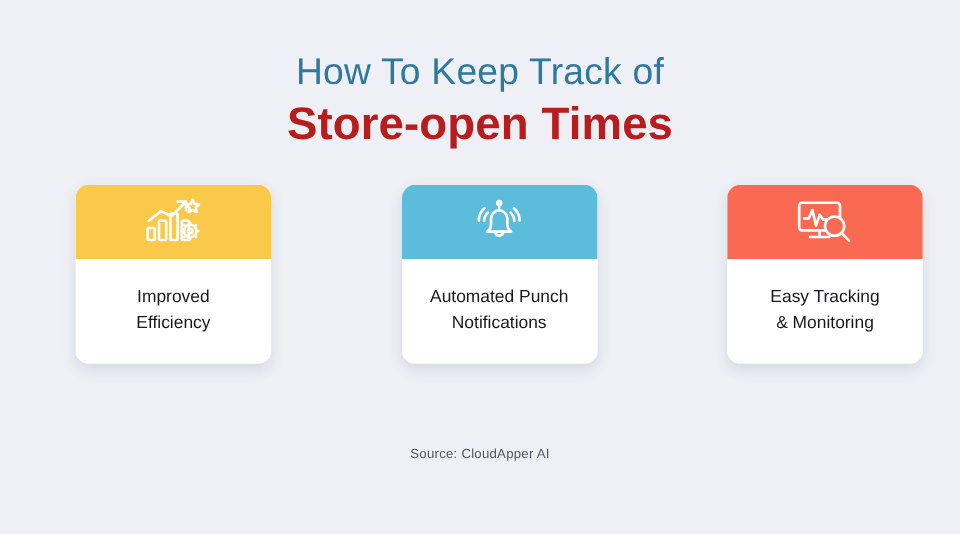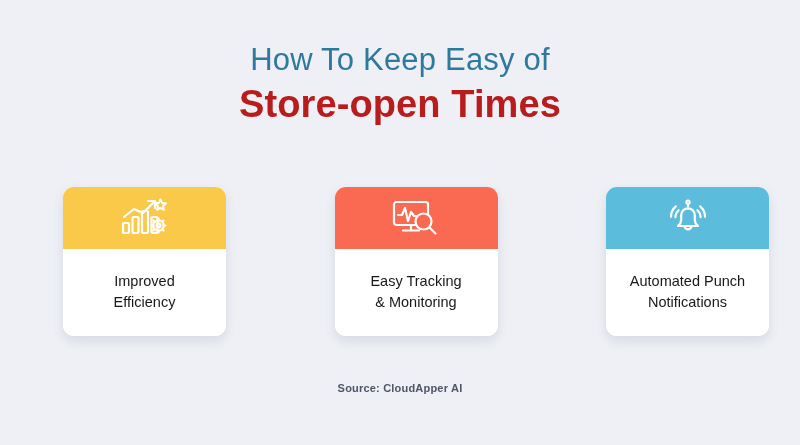--- a/index.html
+++ b/index.html
@@ -40,21 +40,21 @@
     font-size: 38px;
     font-weight: 700;
     color: #b91c1c;
     letter-spacing: 0.1px;
     line-height: 1.22;
     margin-top: 2px;
   }
 
   
   .cards-row {
-    margin-top: 60px;
+    margin-top: 27px;
     width: 706px;
     display: flex;
     justify-content: space-between;
     align-items: flex-start;
     padding-left: 32px;
   }
   .card {
     width: 163px;
     border-radius: 11px;
     background: #ffffff;
@@ -85,36 +85,35 @@
     font-size: 14.5px;
     line-height: 1.45;
     color: #17181c;
     text-align: center;
     font-weight: 400;
     white-space: pre-line;
   }
 
   
   .source {
-    margin-top: 46px;
+    margin-top: 70px;
     font-size: 11px;
     color: #4e5566;
     letter-spacing: 0.2px;
     text-align: center;
     width: 100%;
-    font-weight: bold;
   }
 </style>
 </head>
 <body>
 
 <div class="infographic">
 
   <div class="title-block">
-    <div class="title-line-1">How To Keep Easy of</div>
+    <div class="title-line-1">How To Keep Track of</div>
     <div class="title-line-2">Store-open Times</div>
   </div>
 
   <div class="cards-row">
 
     <div class="card">
       <div class="card-header" style="background:#fac949;">
         <span>
           <svg width="52" height="42" viewBox="0 0 52 42" fill="none" stroke="#ffffff" stroke-width="2.2" stroke-linecap="round" stroke-linejoin="round">
 
@@ -135,20 +134,48 @@
           </svg>
         </span>
       </div>
       <div class="card-body">
         <div class="card-label">Improved
 Efficiency</div>
       </div>
     </div>
 
     <div class="card">
+      <div class="card-header" style="background:#5bbcdb;">
+        <span>
+          <svg width="46" height="42" viewBox="0 0 46 42" fill="none" stroke="#ffffff" stroke-width="2.2" stroke-linecap="round" stroke-linejoin="round">
+
+            <path d="M13 29 h20 c-2.4 -1.8 -3.2 -4 -3.2 -6.4 v-4.3
+                     c0 -3.9 -3 -7 -6.8 -7 s-6.8 3.1 -6.8 7 v4.3
+                     c0 2.4 -0.8 4.6 -3.2 6.4 Z"></path>
+
+            <path d="M23 9.2 v-2.4"></path>
+            <circle cx="23" cy="5.2" r="1.6"></circle>
+
+            <path d="M19.6 29 c0 1.9 1.5 3.4 3.4 3.4 s3.4 -1.5 3.4 -3.4"></path>
+
+            <path d="M10.8 9.4 c-3 2.6 -4.8 6.3 -4.8 10.4"></path>
+            <path d="M13.6 13.2 c-2 1.8 -3.2 4.3 -3.2 7"></path>
+
+            <path d="M35.2 9.4 c3 2.6 4.8 6.3 4.8 10.4"></path>
+            <path d="M32.4 13.2 c2 1.8 3.2 4.3 3.2 7"></path>
+          </svg>
+        </span>
+      </div>
+      <div class="card-body">
+        <div class="card-label">Automated Punch
+Notifications</div>
+      </div>
+    </div>
+
+    <div class="card">
       <div class="card-header" style="background:#fa6a52;">
         <span>
           <svg width="52" height="42" viewBox="0 0 52 42" fill="none" stroke="#ffffff" stroke-width="2.2" stroke-linecap="round" stroke-linejoin="round">
 
             <rect x="4" y="5" width="34" height="23" rx="2.5"></rect>
             <path d="M21 28 v5"></path>
             <path d="M13 33.5 h16"></path>
 
             <polyline points="8,18 12,18 15,11 18,24 21,15 24,19 29,19" fill="none"></polyline>
 
@@ -156,46 +183,18 @@
             <path d="M39.5 30.5 L45.5 36.5"></path>
           </svg>
         </span>
       </div>
       <div class="card-body">
         <div class="card-label">Easy Tracking
 &amp; Monitoring</div>
       </div>
     </div>
 
-    <div class="card">
-      <div class="card-header" style="background:#5bbcdb;">
-        <span>
-          <svg width="46" height="42" viewBox="0 0 46 42" fill="none" stroke="#ffffff" stroke-width="2.2" stroke-linecap="round" stroke-linejoin="round">
-
-            <path d="M13 29 h20 c-2.4 -1.8 -3.2 -4 -3.2 -6.4 v-4.3
-                     c0 -3.9 -3 -7 -6.8 -7 s-6.8 3.1 -6.8 7 v4.3
-                     c0 2.4 -0.8 4.6 -3.2 6.4 Z"></path>
-
-            <path d="M23 9.2 v-2.4"></path>
-            <circle cx="23" cy="5.2" r="1.6"></circle>
-
-            <path d="M19.6 29 c0 1.9 1.5 3.4 3.4 3.4 s3.4 -1.5 3.4 -3.4"></path>
-
-            <path d="M10.8 9.4 c-3 2.6 -4.8 6.3 -4.8 10.4"></path>
-            <path d="M13.6 13.2 c-2 1.8 -3.2 4.3 -3.2 7"></path>
-
-            <path d="M35.2 9.4 c3 2.6 4.8 6.3 4.8 10.4"></path>
-            <path d="M32.4 13.2 c2 1.8 3.2 4.3 3.2 7"></path>
-          </svg>
-        </span>
-      </div>
-      <div class="card-body">
-        <div class="card-label">Automated Punch
-Notifications</div>
-      </div>
-    </div>
-
 
   </div>
 
   <div class="source">Source: CloudApper AI</div>
 
 </div>
 
 </body></html>

